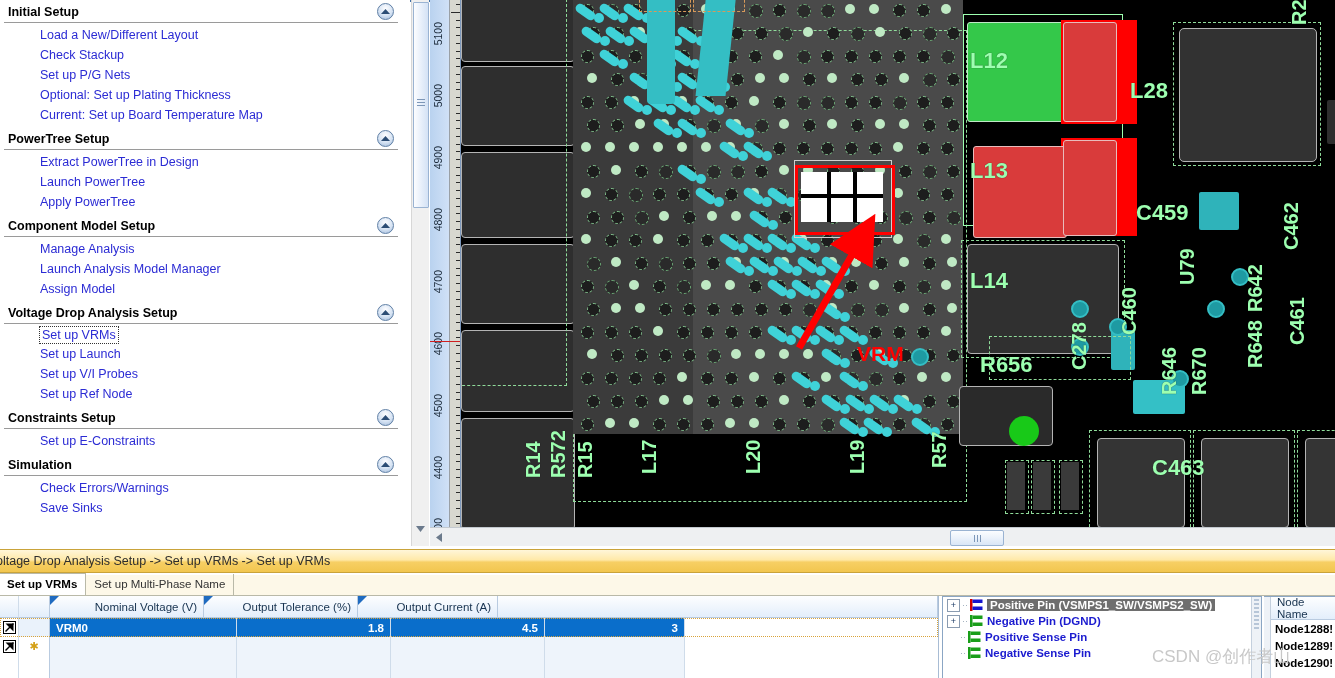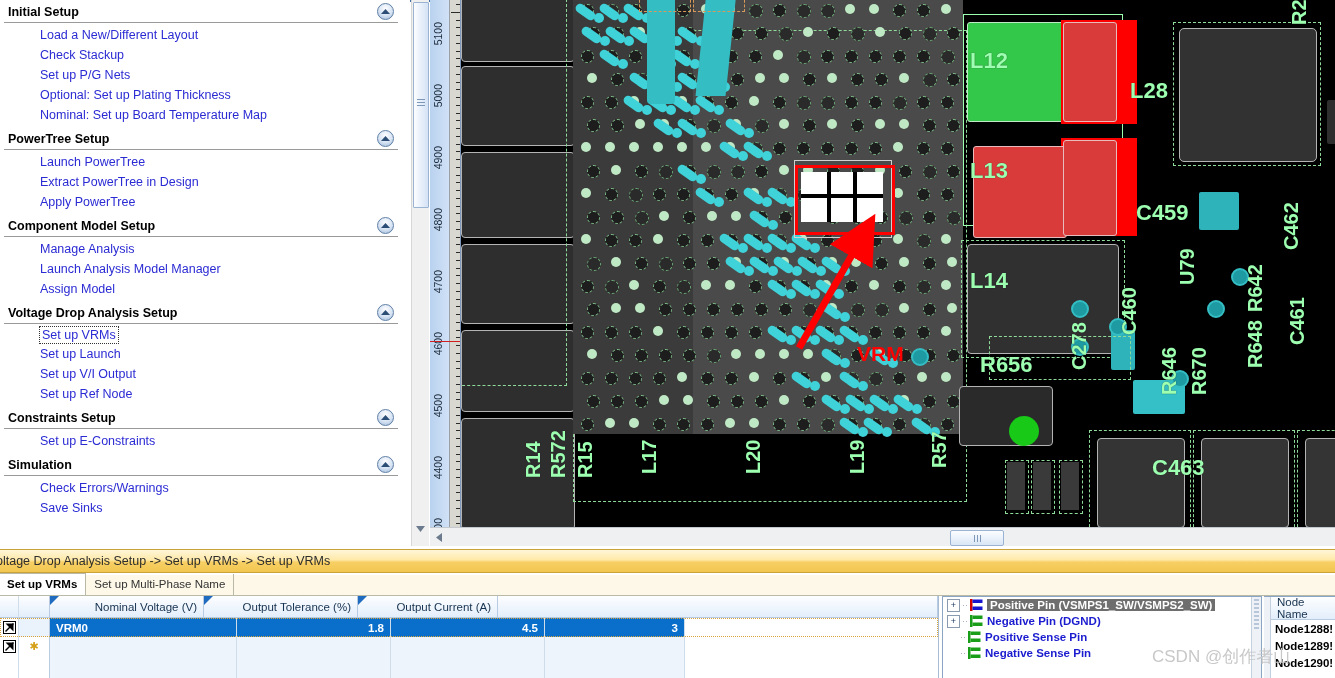--- a/index.html
+++ b/index.html
@@ -287,35 +287,35 @@
             <svg width="9" height="6" viewBox="0 0 9 6">
               <path d="M0 5 L4.5 0 L9 5 Z" fill="#2c4d75"></path>
             </svg>
           </span>
         </div>
         <div class="wf-items">
           <div class="wf-link">Load a New/Different Layout</div>
           <div class="wf-link">Check Stackup</div>
           <div class="wf-link">Set up P/G Nets</div>
           <div class="wf-link">Optional: Set up Plating Thickness</div>
-          <div class="wf-link">Nominal: Set up Board Temperature Map</div>
+          <div class="wf-link">Current: Set up Board Temperature Map</div>
         </div>
       </div>
       <div class="wf-section">
         <div class="wf-head">
           <span class="cap">PowerTree Setup</span>
           <span class="chev">
             <svg width="9" height="6" viewBox="0 0 9 6">
               <path d="M0 5 L4.5 0 L9 5 Z" fill="#2c4d75"></path>
             </svg>
           </span>
         </div>
         <div class="wf-items">
+          <div class="wf-link">Extract PowerTree in Design</div>
           <div class="wf-link">Launch PowerTree</div>
-          <div class="wf-link">Extract PowerTree in Design</div>
           <div class="wf-link">Apply PowerTree</div>
         </div>
       </div>
       <div class="wf-section">
         <div class="wf-head">
           <span class="cap">Component Model Setup</span>
           <span class="chev">
             <svg width="9" height="6" viewBox="0 0 9 6">
               <path d="M0 5 L4.5 0 L9 5 Z" fill="#2c4d75"></path>
             </svg>
@@ -332,21 +332,21 @@
           <span class="cap">Voltage Drop Analysis Setup</span>
           <span class="chev">
             <svg width="9" height="6" viewBox="0 0 9 6">
               <path d="M0 5 L4.5 0 L9 5 Z" fill="#2c4d75"></path>
             </svg>
           </span>
         </div>
         <div class="wf-items">
           <div class="wf-link-wrap"><div class="wf-link sel">Set up VRMs</div></div>
           <div class="wf-link">Set up Launch</div>
-          <div class="wf-link">Set up V/I Output</div>
+          <div class="wf-link">Set up V/I Probes</div>
           <div class="wf-link">Set up Ref Node</div>
         </div>
       </div>
       <div class="wf-section">
         <div class="wf-head">
           <span class="cap">Constraints Setup</span>
           <span class="chev">
             <svg width="9" height="6" viewBox="0 0 9 6">
               <path d="M0 5 L4.5 0 L9 5 Z" fill="#2c4d75"></path>
             </svg>

